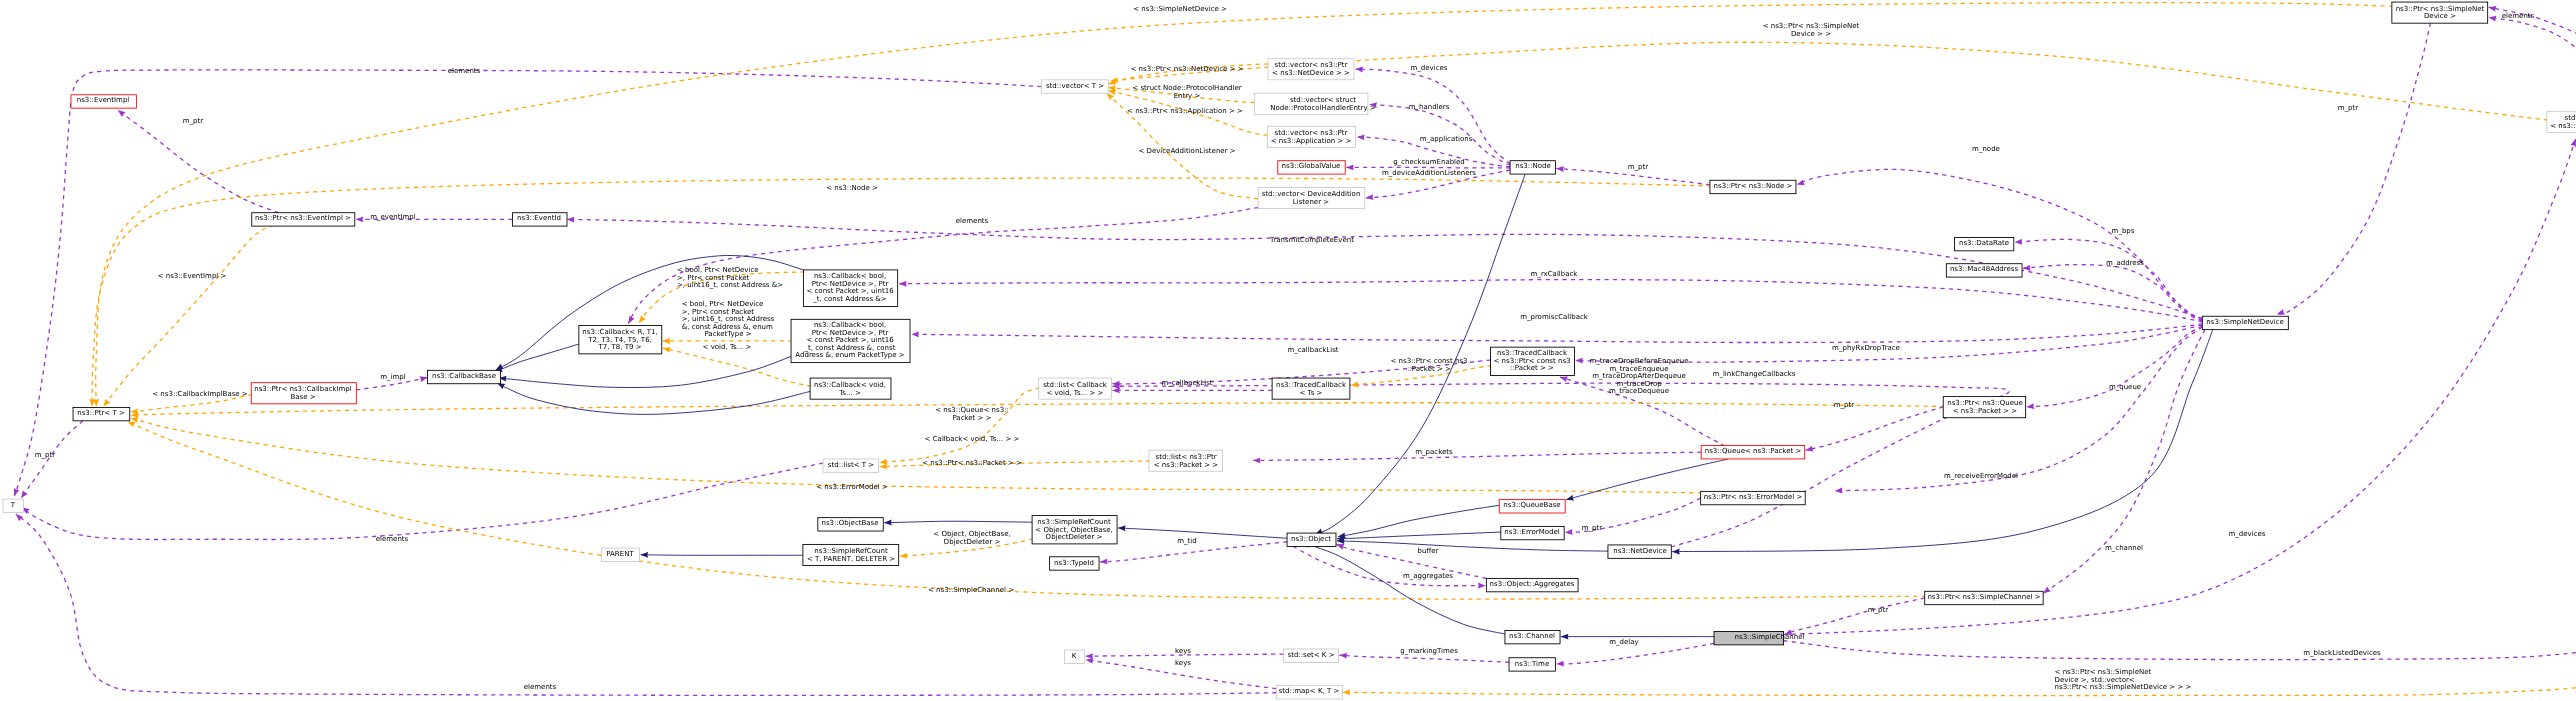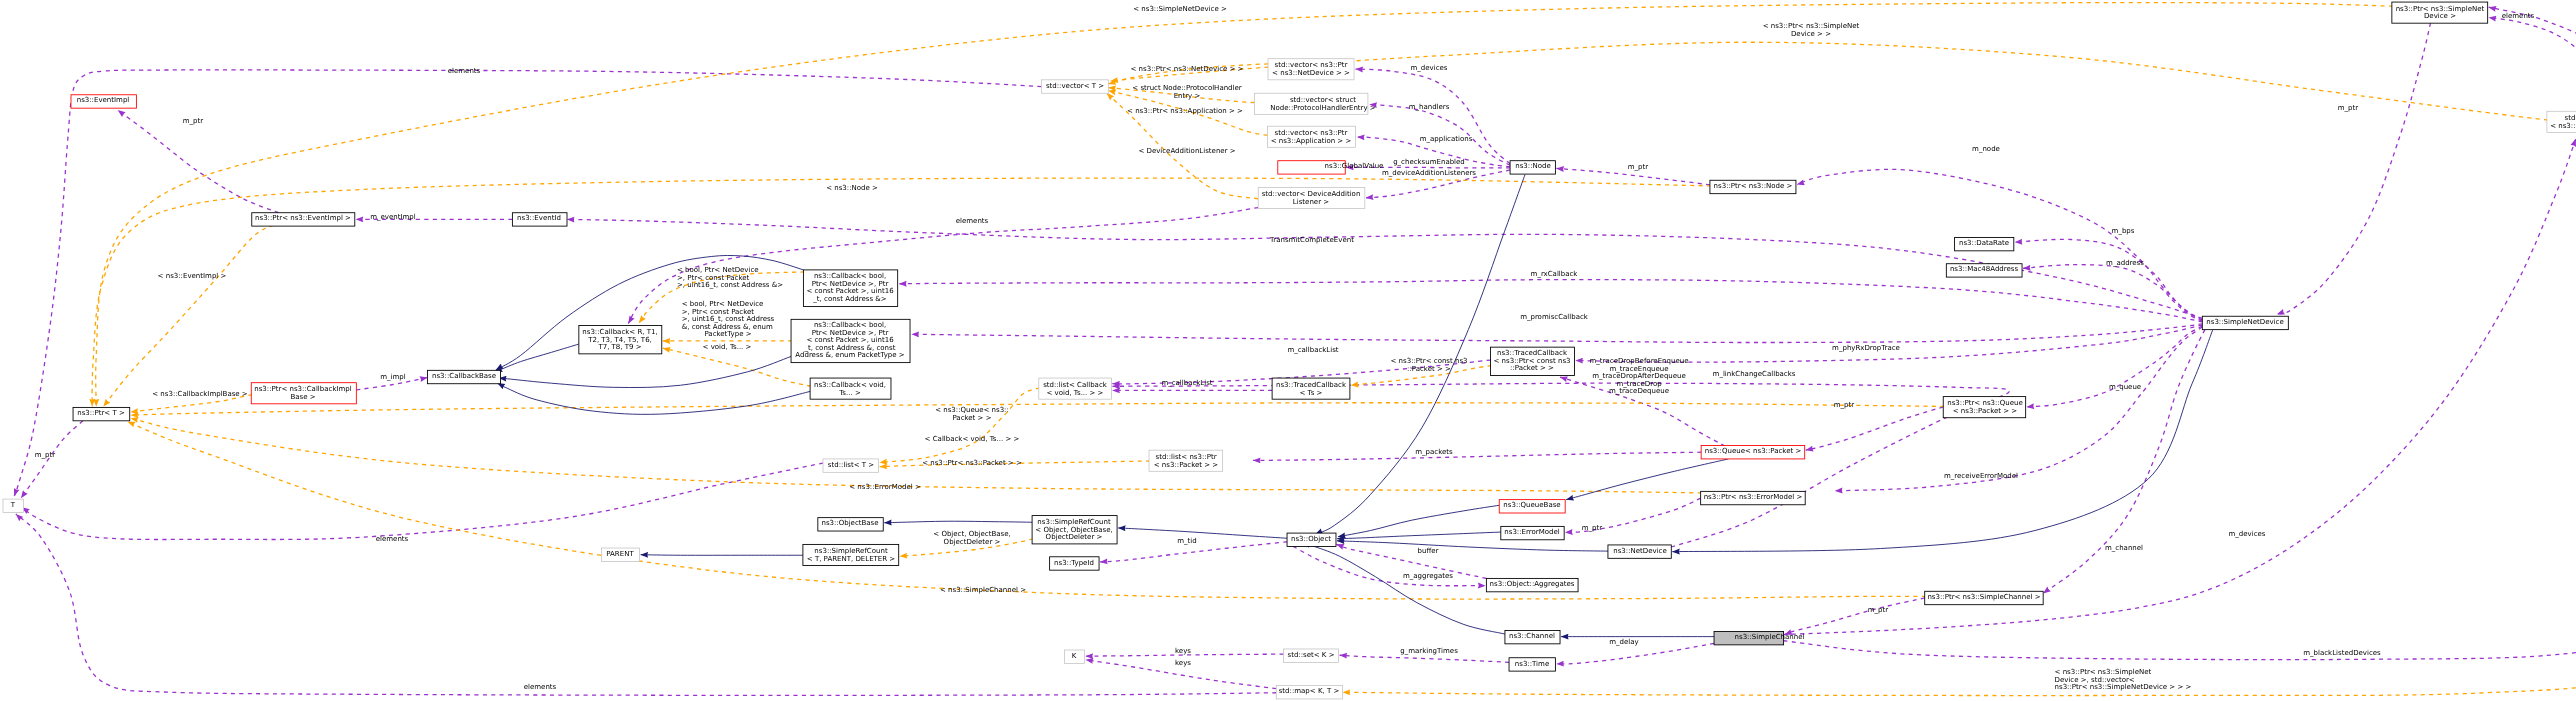--- a/index.html
+++ b/index.html
@@ -165,21 +165,21 @@
         <rect x="3736" y="1148" width="230" height="26" fill="#ffffff" stroke="#000000" stroke-width="1.7"></rect>
         <rect x="5270" y="940" width="242" height="70" fill="#ffffff" stroke="#bfbfbf" stroke-width="1.4"></rect>
       </g>
   </svg>
   <div id="text-layer">
       <div class="node-label" style="left: 103px; top: 101px;">ns3::EventImpl</div>
       <div class="node-label" style="left: 1075px; top: 87px;">std::vector&lt; T &gt;</div>
       <div class="node-label" style="left: 1311px; top: 69px;">std::vector&lt; ns3::Ptr<br>&lt; ns3::NetDevice &gt; &gt;</div>
       <div class="node-label" style="left: 1311px; top: 104px; margin-left: 12px;">std::vector&lt; struct<br>Node::ProtocolHandlerEntry &gt;</div>
       <div class="node-label" style="left: 1311px; top: 137px;">std::vector&lt; ns3::Ptr<br>&lt; ns3::Application &gt; &gt;</div>
-      <div class="node-label" style="left: 1311px; top: 167px; margin-left: 43px;">ns3::GlobalValue</div>
+      <div class="node-label" style="left: 1311px; top: 167px;">ns3::GlobalValue</div>
       <div class="node-label" style="left: 1311px; top: 198px;">std::vector&lt; DeviceAddition<br>Listener &gt;</div>
       <div class="node-label" style="left: 1533px; top: 167px;">ns3::Node</div>
       <div class="node-label" style="left: 1753px; top: 187px;">ns3::Ptr&lt; ns3::Node &gt;</div>
       <div class="node-label" style="left: 2440px; top: 12.6px;">ns3::Ptr&lt; ns3::SimpleNet<br>Device &gt;</div>
       <div class="node-label" style="left: 2601px; top: 122px;">std::vector&lt; ns3::Ptr<br>&lt; ns3::SimpleNetDevice &gt; &gt;</div>
       <div class="node-label" style="left: 303px; top: 219px;">ns3::Ptr&lt; ns3::EventImpl &gt;</div>
       <div class="node-label" style="left: 539px; top: 219px;">ns3::EventId</div>
       <div class="node-label" style="left: 850px; top: 288px;">ns3::Callback&lt; bool,<br>Ptr&lt; NetDevice &gt;, Ptr<br>&lt; const Packet &gt;, uint16<br>_t, const Address &amp;&gt;</div>
       <div class="node-label" style="left: 620px; top: 340px;">ns3::Callback&lt; R, T1,<br>T2, T3, T4, T5, T6,<br>T7, T8, T9 &gt;</div>
       <div class="node-label" style="left: 850px; top: 341px;">ns3::Callback&lt; bool,<br>Ptr&lt; NetDevice &gt;, Ptr<br>&lt; const Packet &gt;, uint16<br>_t, const Address &amp;, const<br>Address &amp;, enum PacketType &gt;</div>
@@ -275,22 +275,22 @@
         <span class="last-line">Device &gt; &gt;</span>
       </div>
       <div class="edge-label" style="left: 1180px; top: 9.8px;">&lt; ns3::SimpleNetDevice &gt;</div>
       <div class="edge-label" style="left: 192px; top: 277px;">&lt; ns3::EventImpl &gt;</div>
       <div class="edge-label" style="left: 200px; top: 395px;">&lt; ns3::CallbackImplBase &gt;</div>
       <div class="edge-label" style="left: 852px; top: 189px;">&lt; ns3::Node &gt;</div>
       <div class="edge-label multi" style="left: 972px; top: 414px;">
         <span>&lt; ns3::Queue&lt; ns3::</span>
         <span class="last-line">Packet &gt; &gt;</span>
       </div>
-      <div class="edge-label" style="left: 852px; top: 488px; margin-left: 33px;">&lt; ns3::ErrorModel &gt;</div>
-      <div class="edge-label" style="left: 971px; top: 591px; margin-left: 12px;">&lt; ns3::SimpleChannel &gt;</div>
+      <div class="edge-label" style="left: 852px; top: 488px;">&lt; ns3::ErrorModel &gt;</div>
+      <div class="edge-label" style="left: 971px; top: 591px;">&lt; ns3::SimpleChannel &gt;</div>
       <div class="edge-label multi" style="left: 730px; top: 278px;">
         <span>&lt; bool, Ptr&lt; NetDevice</span>
         <span>&gt;, Ptr&lt; const Packet</span>
         <span class="last-line">&gt;, uint16_t, const Address &amp;&gt;</span>
       </div>
       <div class="edge-label multi" style="left: 728px; top: 320px;">
         <span>&lt; bool, Ptr&lt; NetDevice</span>
         <span>&gt;, Ptr&lt; const Packet</span>
         <span>&gt;, uint16_t, const Address</span>
         <span>&amp;, const Address &amp;, enum</span>

